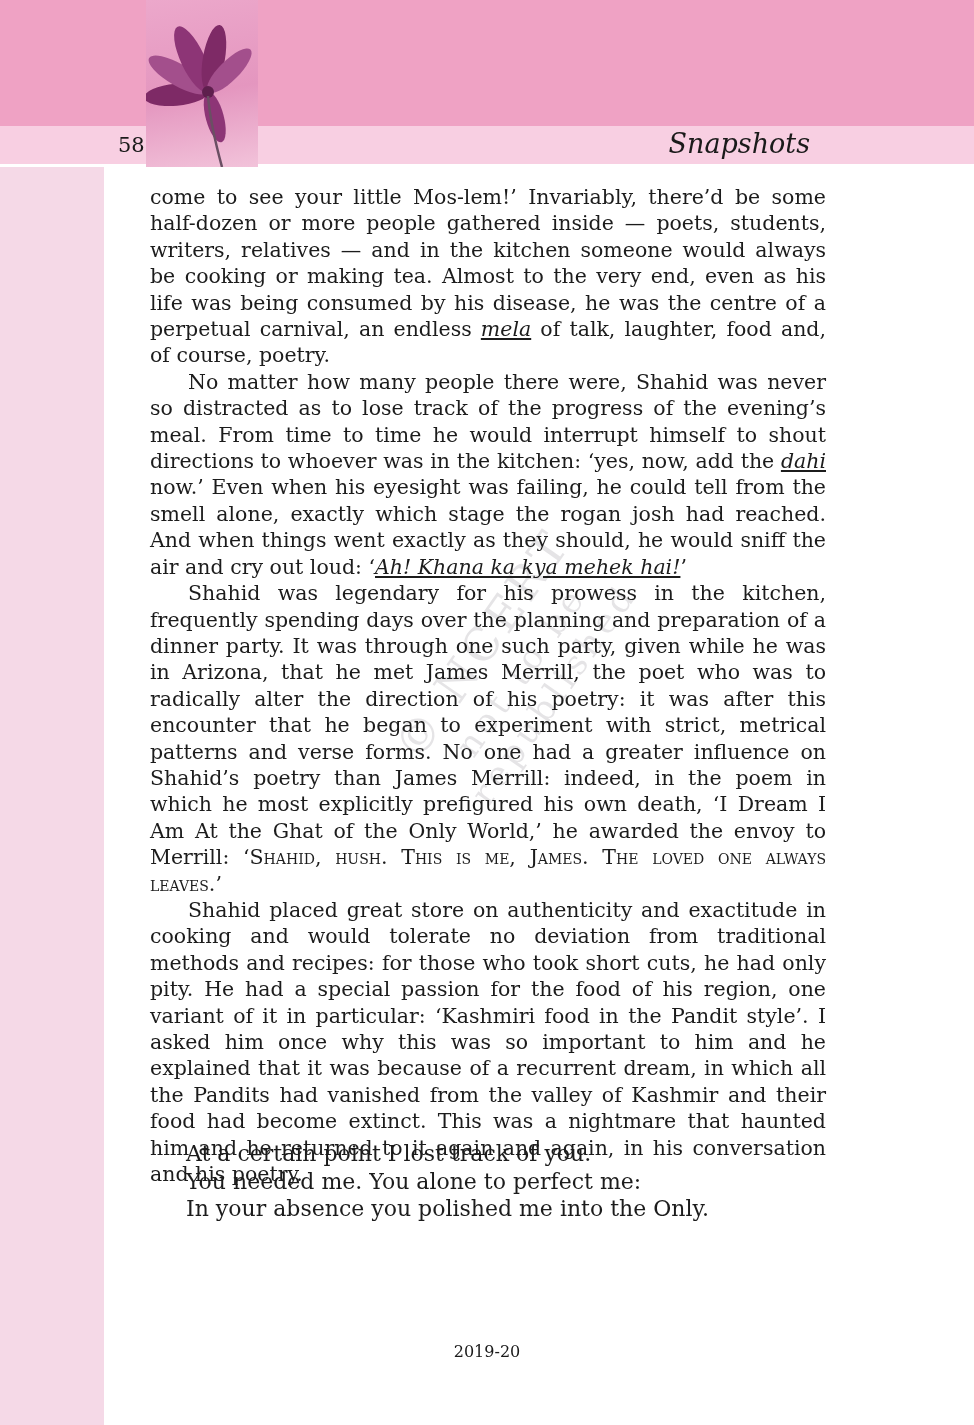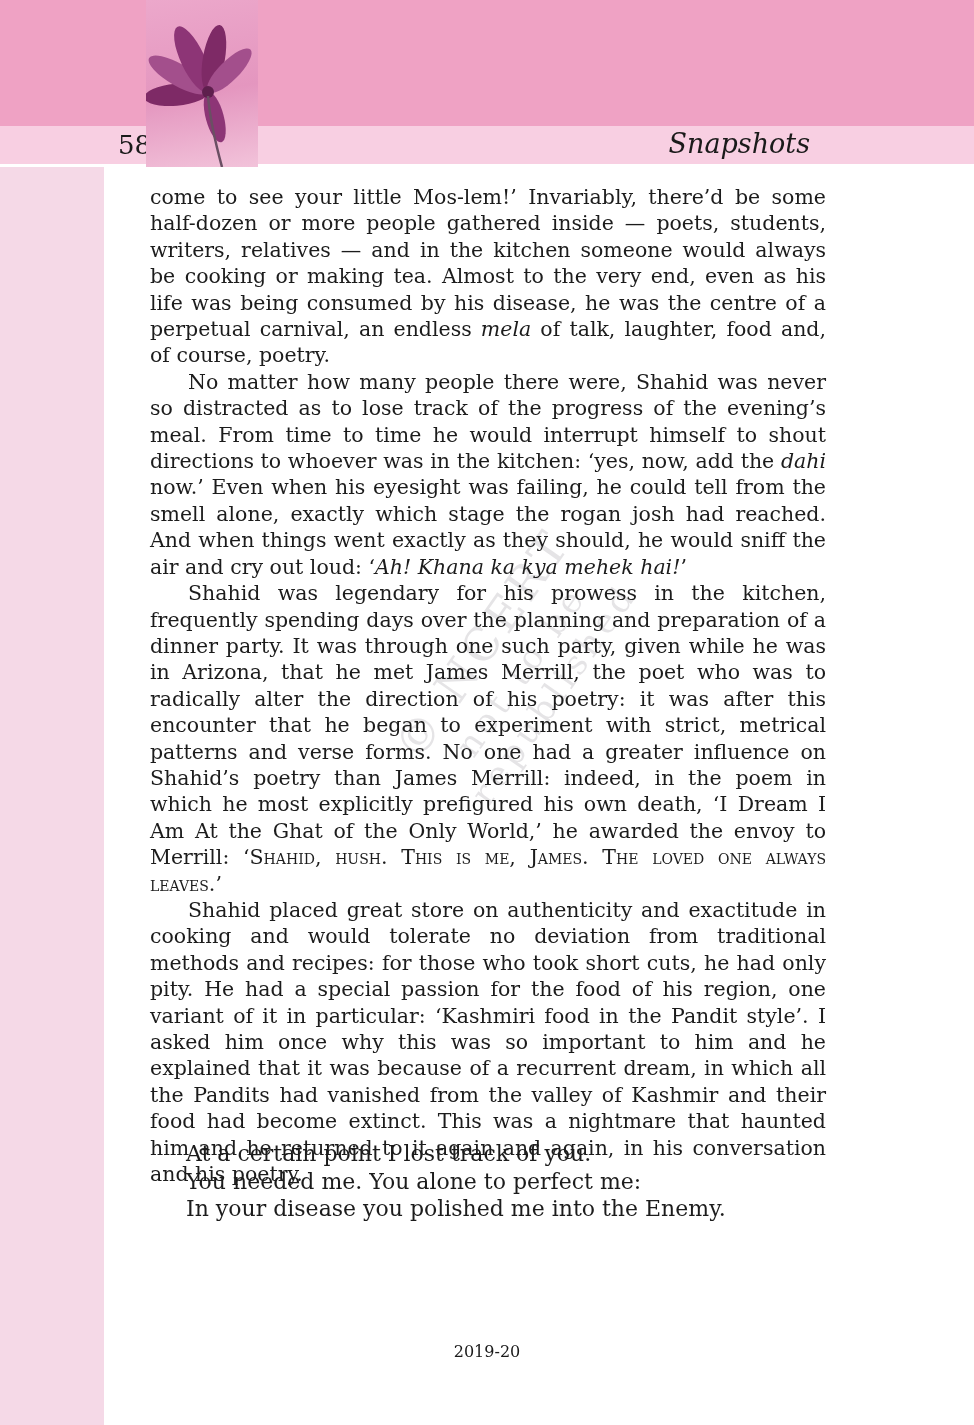--- a/index.html
+++ b/index.html
@@ -41,21 +41,21 @@
     height: 38px;
     background: #f8cfe2;
     border-bottom: 3px solid #ffffff;
     z-index: 1;
   }
   .page-num {
     position: absolute;
     left: 118px;
     top: 0;
     line-height: 38px;
-    font-size: 26px;
+    font-size: 21px;
     color: #1a1a1a;
   }
   .book-title {
     position: absolute;
     right: 164px;
     top: -2px;
     line-height: 40px;
     font-size: 27px;
     font-style: italic;
     color: #1a1a1a;
@@ -93,21 +93,21 @@
     top: 184px;
     width: 676px;
     z-index: 1;
     font-size: 20.5px;
     line-height: 26.4px;
     color: #1c1c1c;
     text-align: justify;
   }
   .para { margin: 0; }
   .para.indent { text-indent: 38px; }
-  .i { font-style: italic; }
+  .i { font-style: italic; text-decoration: underline; }
   .sc { font-variant: small-caps; }
   .poem {
     position: absolute;
     left: 186px;
     top: 1140px;
     width: 640px;
     z-index: 1;
     font-size: 22px;
     line-height: 27.5px;
     color: #1c1c1c;
@@ -160,18 +160,18 @@
   <div class="content" id="content">
       <p class="para"><span>come to see your little Mos-lem!’ Invariably, there’d be some half-dozen or more people gathered inside — poets, students, writers, relatives — and in the kitchen someone would always be cooking or making tea. Almost to the very end, even as his life was being consumed by his disease, he was the centre of a perpetual carnival, an endless </span><span class="i">mela</span><span> of talk, laughter, food and, of course, poetry.</span></p>
       <p class="para indent"><span>No matter how many people there were, Shahid was never so distracted as to lose track of the progress of the evening’s meal. From time to time he would interrupt himself to shout directions to whoever was in the kitchen: ‘yes, now, add the </span><span class="i">dahi</span><span> now.’ Even when his eyesight was failing, he could tell from the smell alone, exactly which stage the rogan josh had reached. And when things went exactly as they should, he would sniff the air and cry out loud: ‘</span><span class="i">Ah! Khana ka kya mehek hai!</span><span>’</span></p>
       <p class="para indent"><span>Shahid was legendary for his prowess in the kitchen, frequently spending days over the planning and preparation of a dinner party. It was through one such party, given while he was in Arizona, that he met James Merrill, the poet who was to radically alter the direction of his poetry: it was after this encounter that he began to experiment with strict, metrical patterns and verse forms. No one had a greater influence on Shahid’s poetry than James Merrill: indeed, in the poem in which he most explicitly prefigured his own death, ‘I Dream I Am At the Ghat of the Only World,’ he awarded the envoy to Merrill: ‘</span><span class="sc">Shahid, hush. This is me, James. The loved one always leaves.</span><span>’</span></p>
       <p class="para indent"><span>Shahid placed great store on authenticity and exactitude in cooking and would tolerate no deviation from traditional methods and recipes: for those who took short cuts, he had only pity. He had a special passion for the food of his region, one variant of it in particular: ‘Kashmiri food in the Pandit style’. I asked him once why this was so important to him and he explained that it was because of a recurrent dream, in which all the Pandits had vanished from the valley of Kashmir and their food had become extinct. This was a nightmare that haunted him and he returned to it again and again, in his conversation and his poetry.</span></p>
     </div>
 
   <div class="poem" id="poem">
       <div class="poem-line">At a certain point I lost track of you.</div>
       <div class="poem-line">You needed me. You alone to perfect me:</div>
-      <div class="poem-line">In your disease you polished me into the Enemy.</div>
+      <div class="poem-line">In your absence you polished me into the Only.</div>
     </div>
 
   <div class="footer">2019-20</div>
 
 </div>
 
 </body></html>

